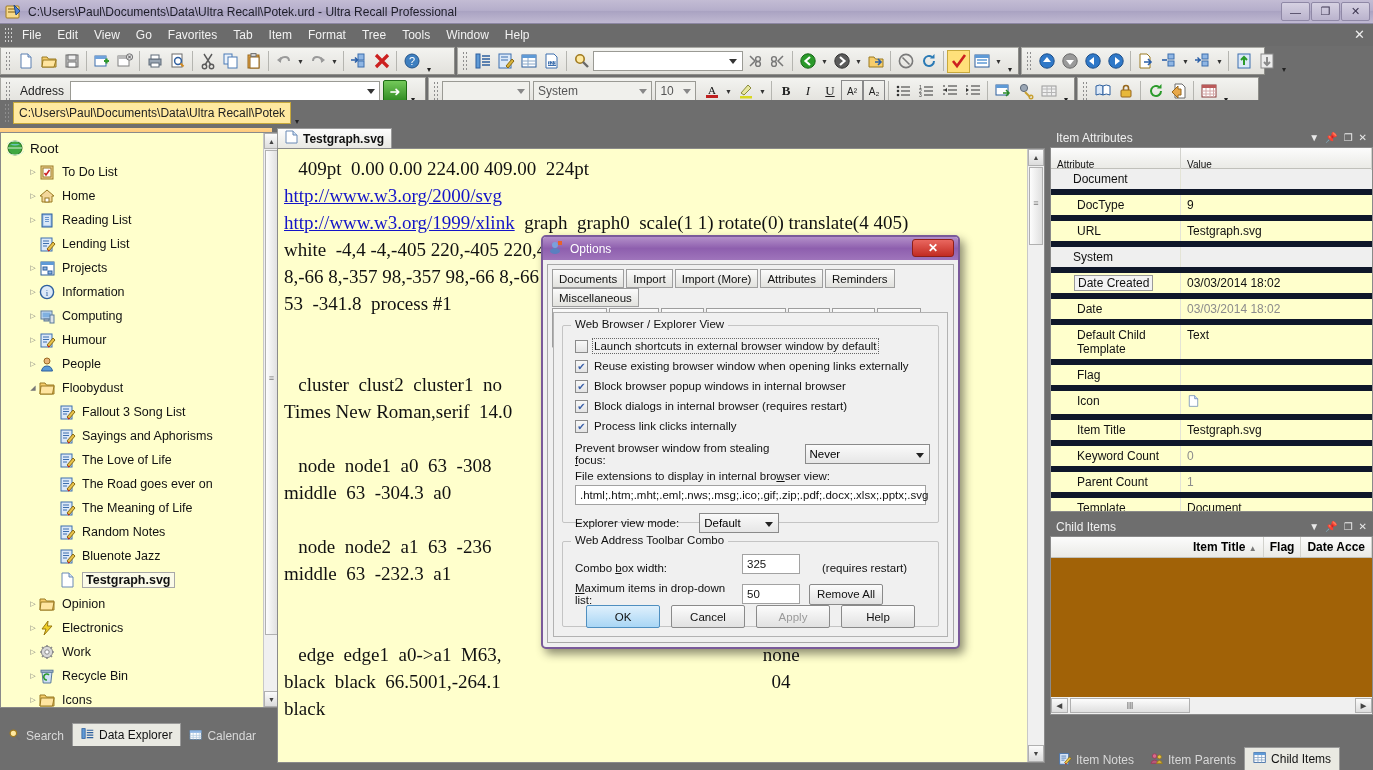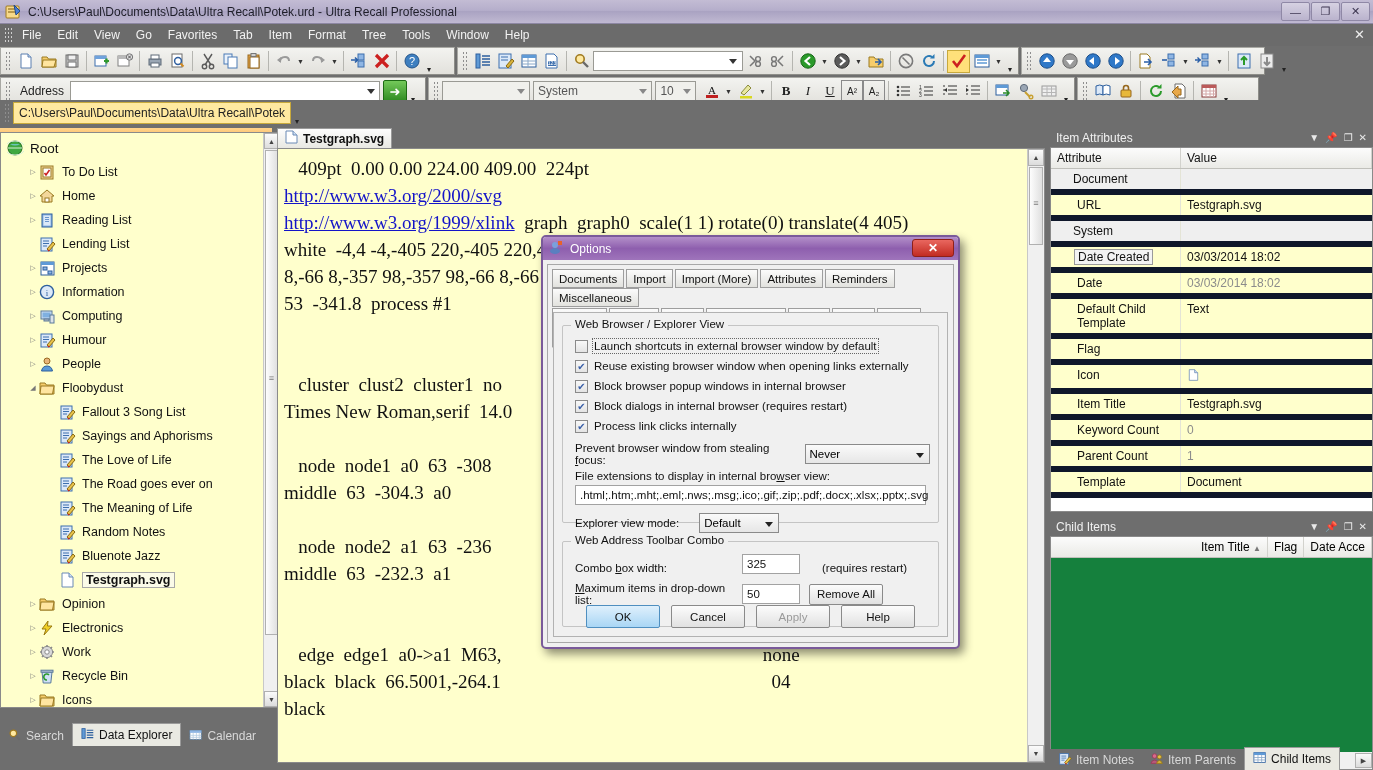--- a/index.html
+++ b/index.html
@@ -152,35 +152,35 @@
   .dscroll .thumb{position:absolute;left:1px;right:1px;top:18px;height:78px;
      background:linear-gradient(to right,#fdfdfd,#dfdfdf);border:1px solid #b0b0b0;}
   .dscroll .thumb::after{content:"≡";position:absolute;left:0;right:0;top:40%;text-align:center;font-size:9px;color:#7b7b7b;}
 
   
   .panel-right { position:absolute; left:1050px; top:128px; width:323px; height:642px; }
   .attr-grid { position:absolute; left:0; top:19px; width:323px; height:365px; background:#fff;
     border:1px solid #8a8a8a; overflow:hidden; font-size:12px; }
   .grid-head { display:flex; height:21px; background:linear-gradient(to bottom,#fcfcfc,#eaeae6);
     border-bottom:1px solid #c0c0bb; }
-  .gh { padding:3px 6px; font-size:12px; color:#111; border-right:1px solid #d2d2cd; }
+  .gh { padding:11px 6px; font-size:10px; color:#111; border-right:1px solid #d2d2cd; }
   .gh.c1 { width:130px; }
   .gh.c2 { flex:1; }
   .grow { display:flex; min-height:23px; border-bottom:6px solid #0f172a; }
   .grow.group { background:#efefef; }
   .grow.data { background:#ffffcc; }
   .gc1 { width:130px; padding:3px 4px 3px 26px; border-right:1px solid #e4e4d6; color:#111; }
   .gc1.group { padding-left:22px; }
   .gc2 { flex:1; padding:3px 6px; color:#111; }
   .gc2.dim { color:#8c8c8c; }
   .sel-cell { display:inline-block; border:1px solid #9a9a9a; background:#f3f3f3; padding:0 3px; margin:-1px -3px; }
 
   .child-panel { position:absolute; left:0; top:389px; width:323px; height:253px; }
-  .child-grid { position:absolute; left:0; top:19px; width:323px; height:234px; background:#15803d;
-    border:1px solid #8a8a8a; overflow:hidden; }
+  .child-grid { position:absolute; left:0; top:19px; width:323px; height:179px; background:#a16207;
+    border:1px solid #8a8a8a; overflow:hidden;font-weight:bold; }
   .child-head { display:flex; height:21px; background:linear-gradient(to bottom,#fcfcfc,#eaeae6);
     border-bottom:1px solid #c0c0bb; font-size:12px; }
   .ch { padding:3px 6px; border-right:1px solid #d2d2cd; white-space:nowrap; }
   .ch.title { flex:1; text-align:right; }
   .hscroll { position:absolute; left:0; right:0; bottom:0; height:17px; background:#f0f0f0; display:flex; align-items:center; }
   .hscroll .lf,.hscroll .rt{width:17px;height:15px;background:linear-gradient(to bottom,#fbfbfb,#dcdcdc);
      border:1px solid #b0b0b0;display:flex;align-items:center;justify-content:center;font-size:7px;color:#444;}
   .hscroll .thumb{width:120px;height:15px;background:linear-gradient(to bottom,#fdfdfd,#dfdfdf);
      border:1px solid #b0b0b0;margin-left:2px;position:relative;}
   .hscroll .thumb::after{content:"|||";position:absolute;left:0;right:0;top:1px;text-align:center;font-size:8px;color:#7b7b7b;}
@@ -1021,20 +1021,24 @@
       <div class="grid-head">
         <div class="gh c1">Attribute</div>
         <div class="gh c2">Value</div>
       </div>
       <div id="attr-rows">
           <div class="grow group">
             <div class="gc1 group">Document</div>
             <div class="gc2"></div>
           </div>
           <div class="grow data">
+            <div class="gc1">DocType</div>
+            <div class="gc2">9</div>
+          </div>
+          <div class="grow data">
             <div class="gc1">URL</div>
             <div class="gc2">Testgraph.svg</div>
           </div>
           <div class="grow group">
             <div class="gc1 group">System</div>
             <div class="gc2"></div>
           </div>
           <div class="grow data">
             <div class="gc1"><span class="sel-cell">Date Created</span></div>
             <div class="gc2">03/03/2014 18:02</div>

